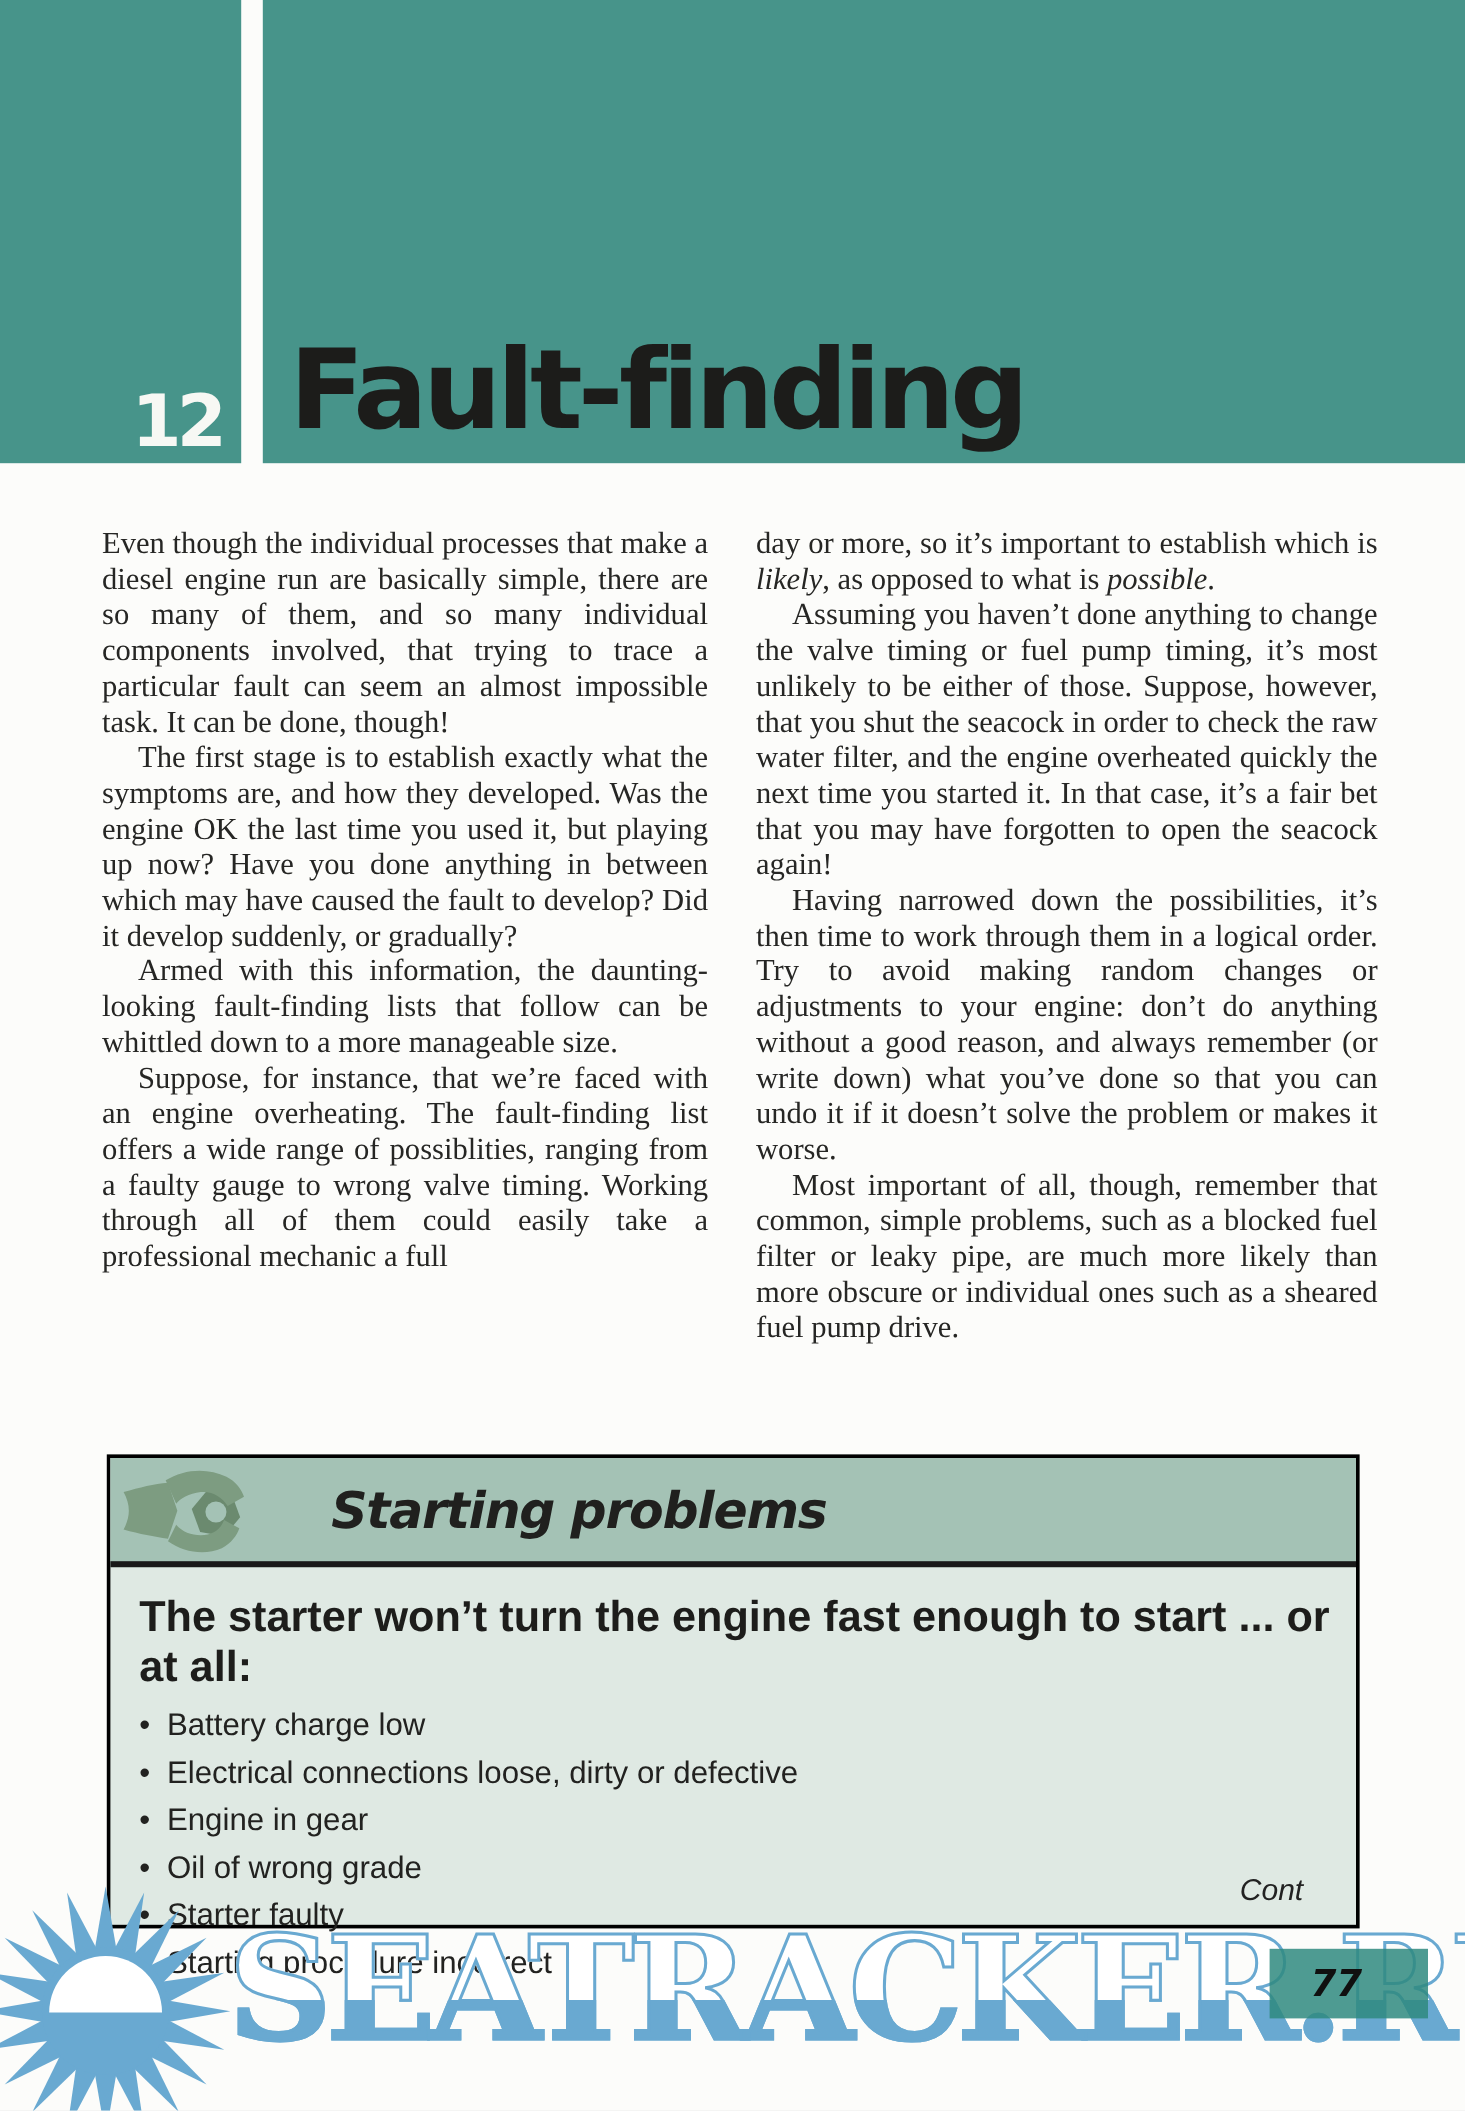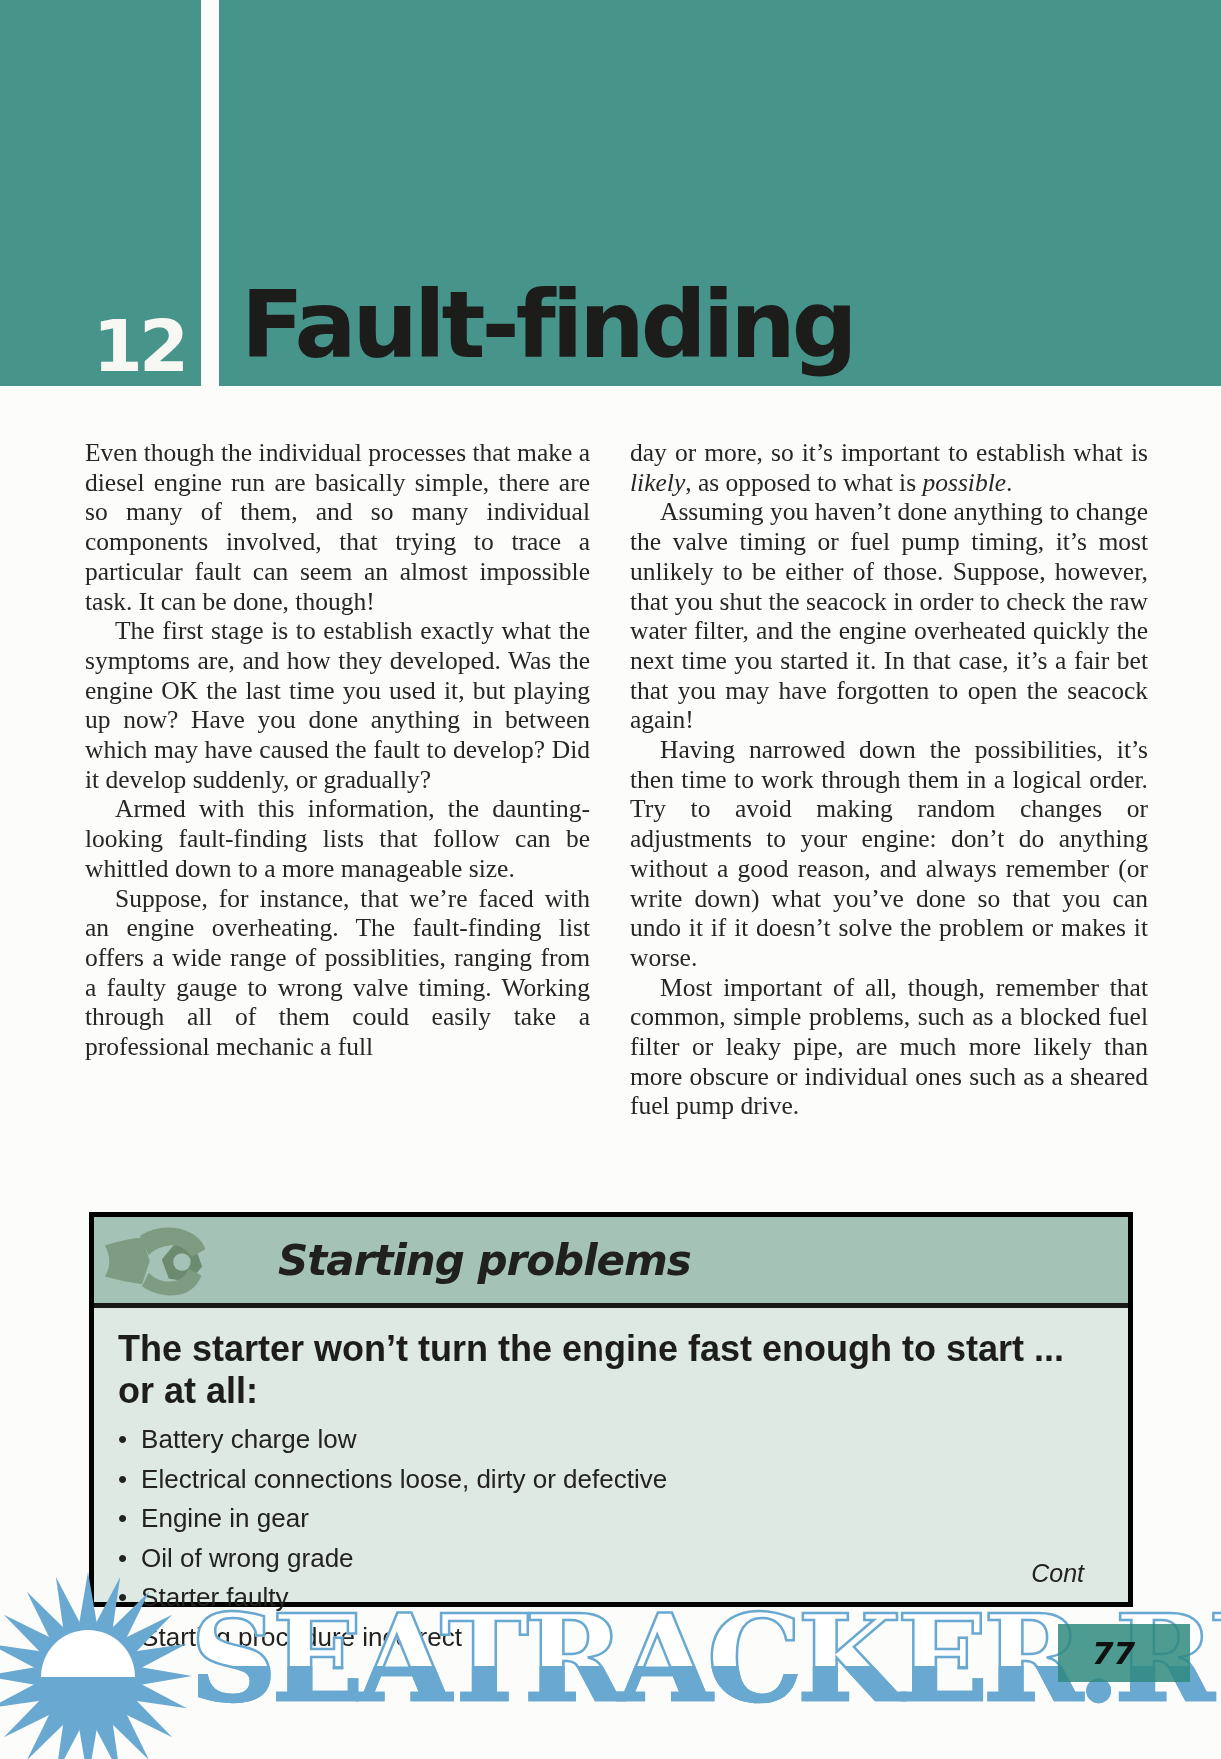--- a/index.html
+++ b/index.html
@@ -7,42 +7,42 @@
     position:relative;width:1221px;height:1759px;margin:0 auto;
     background:#fcfcfa;overflow:hidden;
     font-family:"Liberation Serif",serif;
   }
 
   
   .num-block{position:absolute;left:0;top:0;width:201px;height:386px;background:#47948a;}
   .chapter-num{
     position:absolute;right:16px;bottom:4px;margin:0;
     font-family:"DejaVu Sans",sans-serif;font-weight:bold;
-    font-size:72px;line-height:1;letter-spacing:-4px;color:#f7f8f4;
+    font-size:60px;line-height:1;letter-spacing:-4px;color:#f7f8f4;
   }
   .title-block{position:absolute;left:219px;top:0;width:1002px;height:386px;background:#47948a;}
   .chapter-title{
     position:absolute;left:22px;bottom:14px;margin:0;
     font-family:"DejaVu Sans",sans-serif;font-weight:bold;
     font-size:92px;line-height:1;letter-spacing:-4px;color:#1c1c1a;text-align:center;
   }
 
   
   .columns{position:absolute;left:85px;top:438px;width:1063px;display:flex;gap:40px;justify-content:flex-end;}
   .col{color:#262624;}
   .col-left{width:505px;}
   .col-right{width:518px;}
   .col p{margin:0;font-size:25.5px;line-height:29.7px;text-align:justify;}
   .col p + p{text-indent:30px;}
   .col i{font-style:italic;}
 
   
   .fault-box{
     position:absolute;left:89px;top:1212px;width:1044px;height:395px;
-    box-sizing:border-box;border:5px solid #000000;background:#dfe9e3;
+    box-sizing:border-box;border:3px solid #000000;background:#dfe9e3;
   }
   .box-band{
     height:86px;background:#a4c2b5;border-bottom:5px solid #191919;
     display:flex;align-items:center;
   }
   .wrench-svg{margin-left:10px;flex:0 0 auto;}
   .box-title{
     margin:0 0 0 60px;font-family:"DejaVu Sans",sans-serif;
     font-weight:bold;font-style:italic;font-size:42px;letter-spacing:-1px;color:#20201e;
   }
@@ -99,21 +99,21 @@
   </header>
 
   <main class="columns">
     <div class="col col-left">
       <p>Even though the individual processes that make a diesel engine run are basically simple, there are so many of them, and so many individual components involved, that trying to trace a particular fault can seem an almost impossible task. It can be done, though!</p>
       <p>The first stage is to establish exactly what the symptoms are, and how they developed. Was the engine OK the last time you used it, but playing up now? Have you done anything in between which may have caused the fault to develop? Did it develop suddenly, or gradually?</p>
       <p>Armed with this information, the daunting-looking fault-finding lists that follow can be whittled down to a more manageable size.</p>
       <p>Suppose, for instance, that we’re faced with an engine overheating. The fault-finding list offers a wide range of possiblities, ranging from a faulty gauge to wrong valve timing. Working through all of them could easily take a professional mechanic a full</p>
     </div>
     <div class="col col-right">
-      <p><span>day or more, so it’s important to establish what is </span><i>likely</i><span>, as opposed to what is </span><i>possible</i><span>.</span></p>
+      <p><span>day or more, so it’s important to establish which is </span><i>likely</i><span>, as opposed to what is </span><i>possible</i><span>.</span></p>
       <p>Assuming you haven’t done anything to change the valve timing or fuel pump timing, it’s most unlikely to be either of those. Suppose, however, that you shut the seacock in order to check the raw water filter, and the engine overheated quickly the next time you started it. In that case, it’s a fair bet that you may have forgotten to open the seacock again!</p>
       <p>Having narrowed down the possibilities, it’s then time to work through them in a logical order. Try to avoid making random changes or adjustments to your engine: don’t do anything without a good reason, and always remember (or write down) what you’ve done so that you can undo it if it doesn’t solve the problem or makes it worse.</p>
       <p>Most important of all, though, remember that common, simple problems, such as a blocked fuel filter or leaky pipe, are much more likely than more obscure or individual ones such as a sheared fuel pump drive.</p>
     </div>
   </main>
 
   <section class="fault-box">
     <div class="box-band">
       <svg class="wrench-svg" width="114" height="76" viewBox="0 0 115 78" xmlns="http://www.w3.org/2000/svg">
         <polygon points="99.7,45.6 86.2,61.7 65.5,58.1 58.3,38.4 71.8,22.3 92.5,25.9" fill="#6b8a6f"></polygon>

